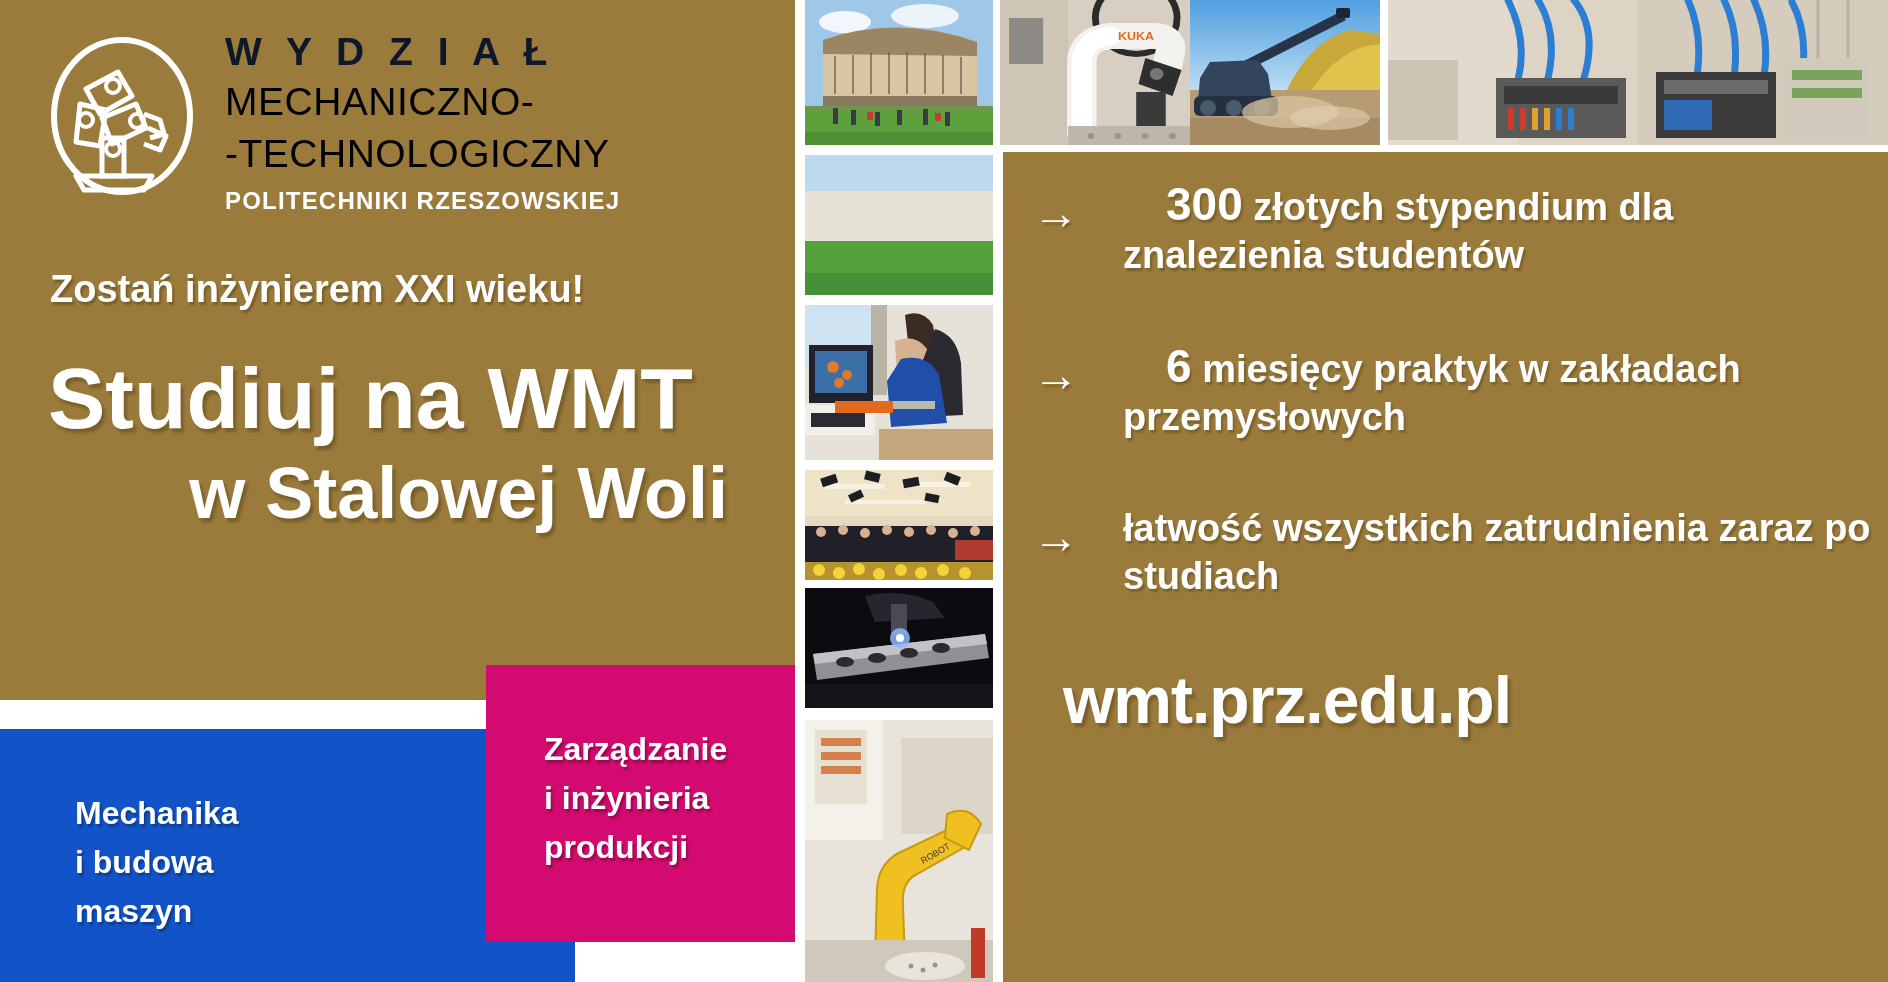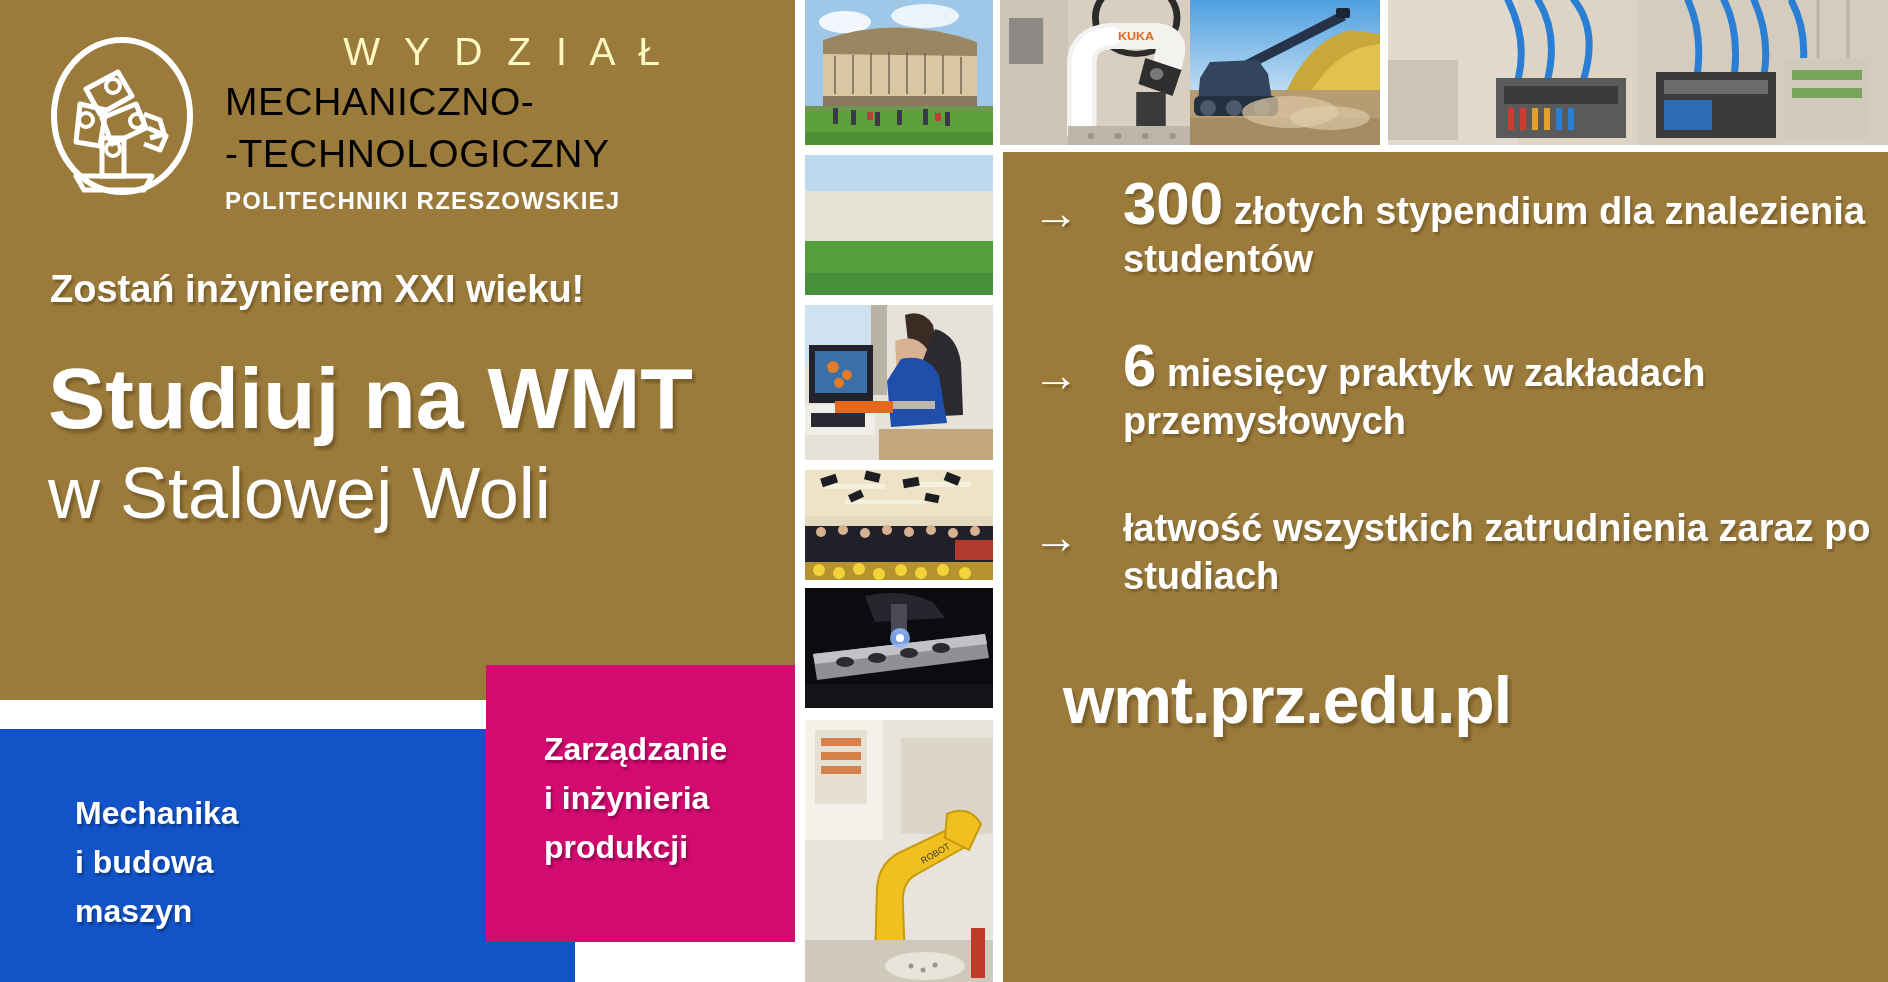--- a/index.html
+++ b/index.html
@@ -16,23 +16,22 @@
   .blue{background:#1254C8;}
   .pink{background:#D30A6F;}
 
   
   #left-panel{left:0;top:0;width:795px;height:700px;}
 
   #logo-row{position:absolute;left:40px;top:28px;width:740px;height:200px;}
   #logo-mark{position:absolute;left:0;top:6px;width:165px;height:165px;}
   #logo-text{position:absolute;left:185px;top:0px;width:560px;}
   .lt-wydzial{
-    font-size:39px;letter-spacing:7px;color:#fef9c3;font-weight:400;
+    font-size:39px;letter-spacing:7px;color:#0f172a;font-weight:700;
     line-height:48px;
-    text-align:center;
   }
   .lt-big{
     font-size:39px;font-weight:normal;color:#000000;line-height:52px;
     letter-spacing:0.5px;
   }
   .lt-small{
     font-size:24px;font-weight:bold;color:#ffffff;letter-spacing:1.2px;
     line-height:34px;margin-top:4px;
   }
 
@@ -42,22 +41,22 @@
     text-shadow:2px 3px 2px rgba(80,60,20,.45);
   }
   #headline1{
     position:absolute;left:48px;top:352px;width:740px;
     font-size:86px;font-weight:bold;color:#ffffff;line-height:92px;
     text-shadow:3px 4px 3px rgba(80,60,20,.45);
     white-space:nowrap;
   }
   #headline2{
     position:absolute;left:48px;top:452px;width:740px;
-    font-size:72px;font-weight:normal;color:#ffffff;line-height:82px;
-    text-align:left;padding-right:60px;box-sizing:border-box;
+    font-size:72px;font-weight:bold;color:#ffffff;line-height:82px;
+    text-align:right;padding-right:60px;box-sizing:border-box;
     text-shadow:3px 4px 3px rgba(80,60,20,.45);
     white-space:nowrap;
   }
 
   
   #prog-blue{left:0;top:705px;width:575px;height:277px;margin-top:24px;}
   #prog-pink{left:486px;top:665px;width:309px;height:277px;}
   .prog-text{
     position:absolute;left:75px;top:60px;right:10px;
     font-size:32px;font-weight:bold;color:#ffffff;line-height:49px;
@@ -89,21 +88,21 @@
   .arrow{
     flex:0 0 90px;color:#ffffff;font-size:46px;line-height:54px;
     font-weight:bold;padding-top:6px;
     text-shadow:2px 3px 2px rgba(80,60,20,.4);
   }
   .btext{
     flex:1 1 auto;color:#ffffff;font-size:38px;line-height:48px;
     font-weight:bold;
     text-shadow:2px 3px 2px rgba(80,60,20,.4);
   }
-  .btext .lead{font-size:60px;}
+  .btext .lead{font-size:46px;margin-left:43px;}
   #b1{top:28px;}
   #b2{top:190px;}
   #b3{top:352px;}
   #site-url{
     position:absolute;left:60px;top:510px;
     color:#ffffff;font-size:66px;font-weight:bold;letter-spacing:-1px;
     text-shadow:3px 4px 3px rgba(80,60,20,.45);
   }
 </style>
 </head>

